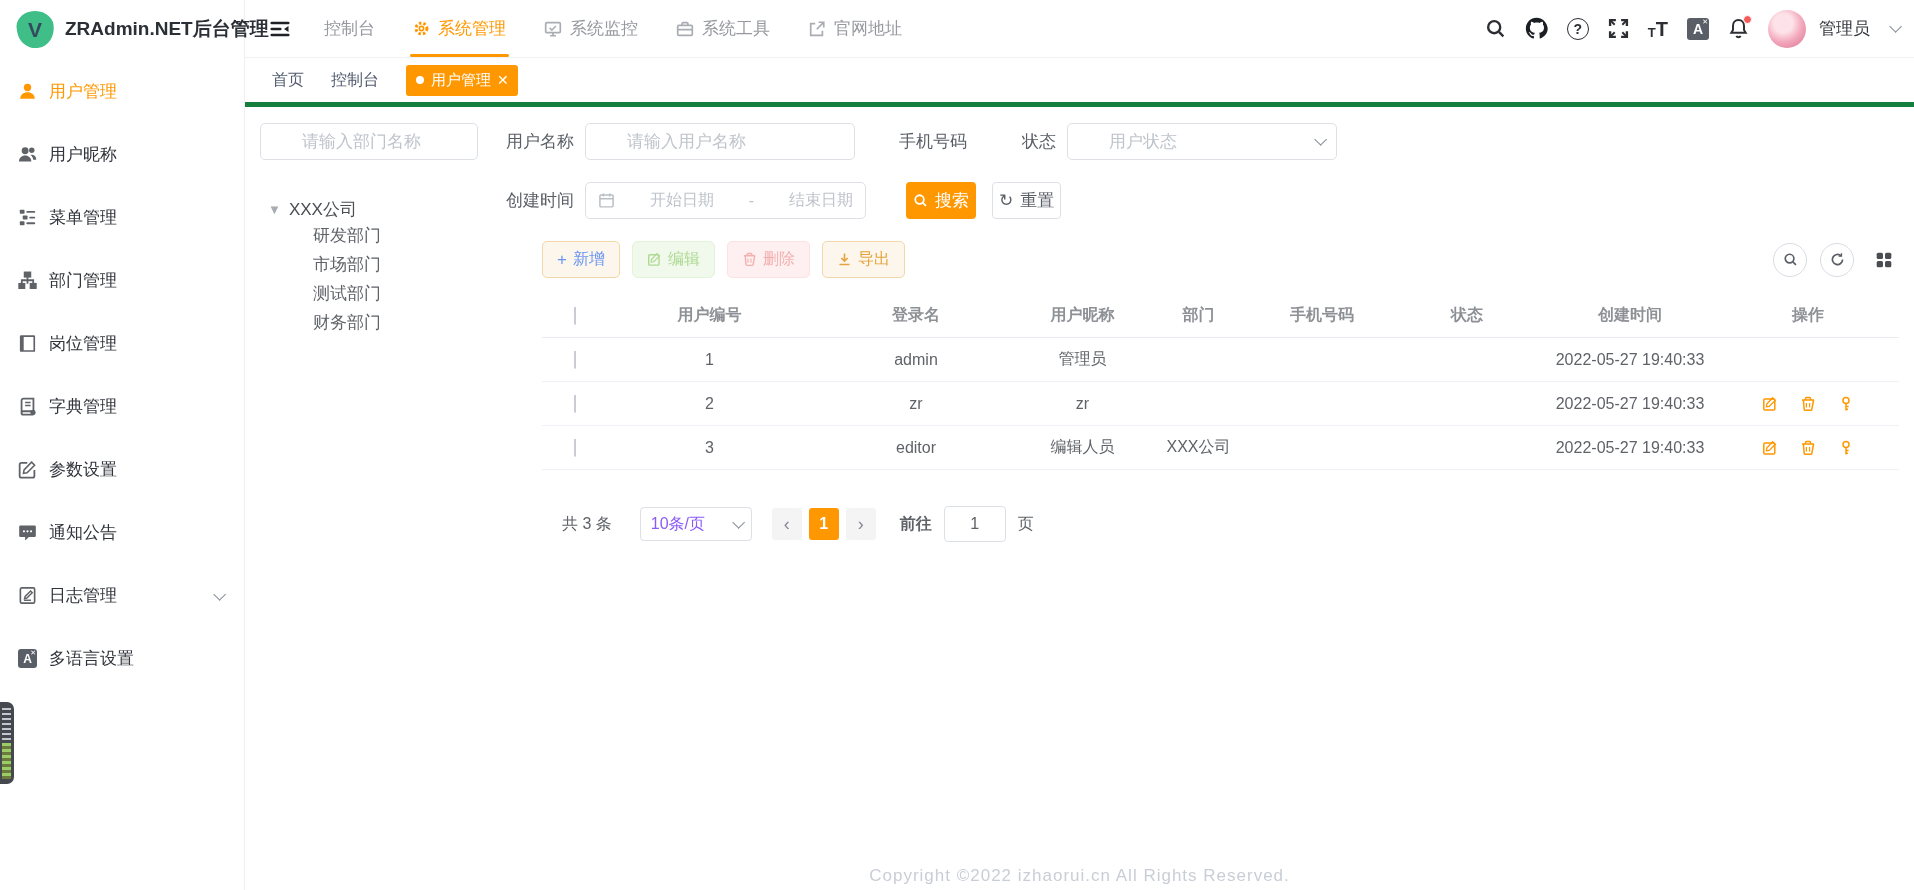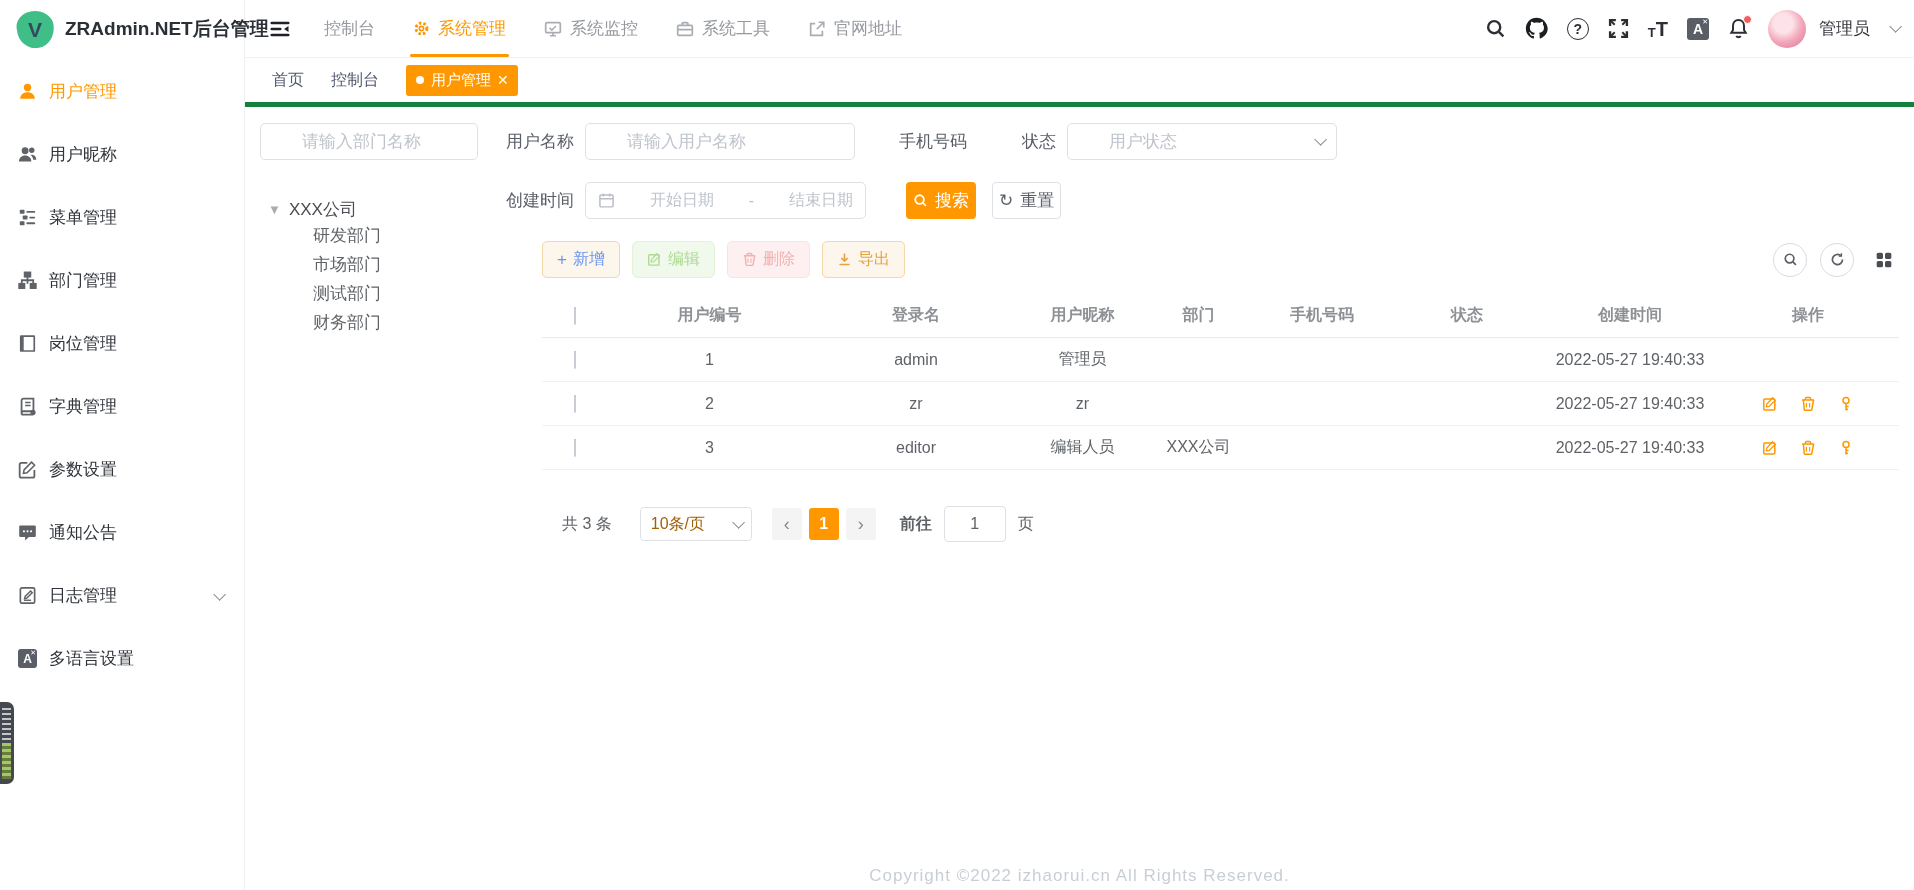--- a/index.html
+++ b/index.html
@@ -113,21 +113,21 @@
   .toggle { width:42px; height:21px; background:#ff9800; border-radius:11px; position:relative;
     margin:0 auto; cursor:pointer; }
   .toggle::after { content:""; position:absolute; top:2px; right:2px; width:17px; height:17px;
     background:#fff; border-radius:50%; }
   .actions { display:flex; justify-content:center; gap:22px; color:#ff9800; }
   .actions .a-ic { display:flex; cursor:pointer; }
 
   .pagination { margin:36px 0 0 56px; display:flex; align-items:center; font-size:16px; color:#5f6368; }
   .pg-total { margin-right:28px; }
   .pg-size { width:112px; height:34px; border:1px solid #dde1e6; border-radius:4px; display:flex;
-    align-items:center; justify-content:space-between; padding:0 10px; color:#a16207; cursor:pointer; }
+    align-items:center; justify-content:space-between; padding:0 10px; color:#8b5cf6; cursor:pointer; }
   .pg-arrow { width:30px; height:32px; background:#f4f4f5; border-radius:3px; display:flex;
     align-items:center; justify-content:center; color:#85888e; font-size:18px; cursor:pointer; }
   .pg-prev { margin-left:20px; } .pg-next { margin-left:7px; }
   .pg-page { width:30px; height:32px; background:#ff9800; color:#fff; border-radius:3px; display:flex;
     align-items:center; justify-content:center; font-weight:bold; margin-left:7px; cursor:pointer; }
   .pg-goto-label { margin-left:24px;font-weight:bold; }
   .pg-input { width:62px; height:36px; border:1px solid #dde1e6; border-radius:4px; text-align:center;
     font-size:16px; color:#5f6368; margin:0 12px; font-family:inherit; }
 
   .tree { margin-top:38px; font-size:17px; }

